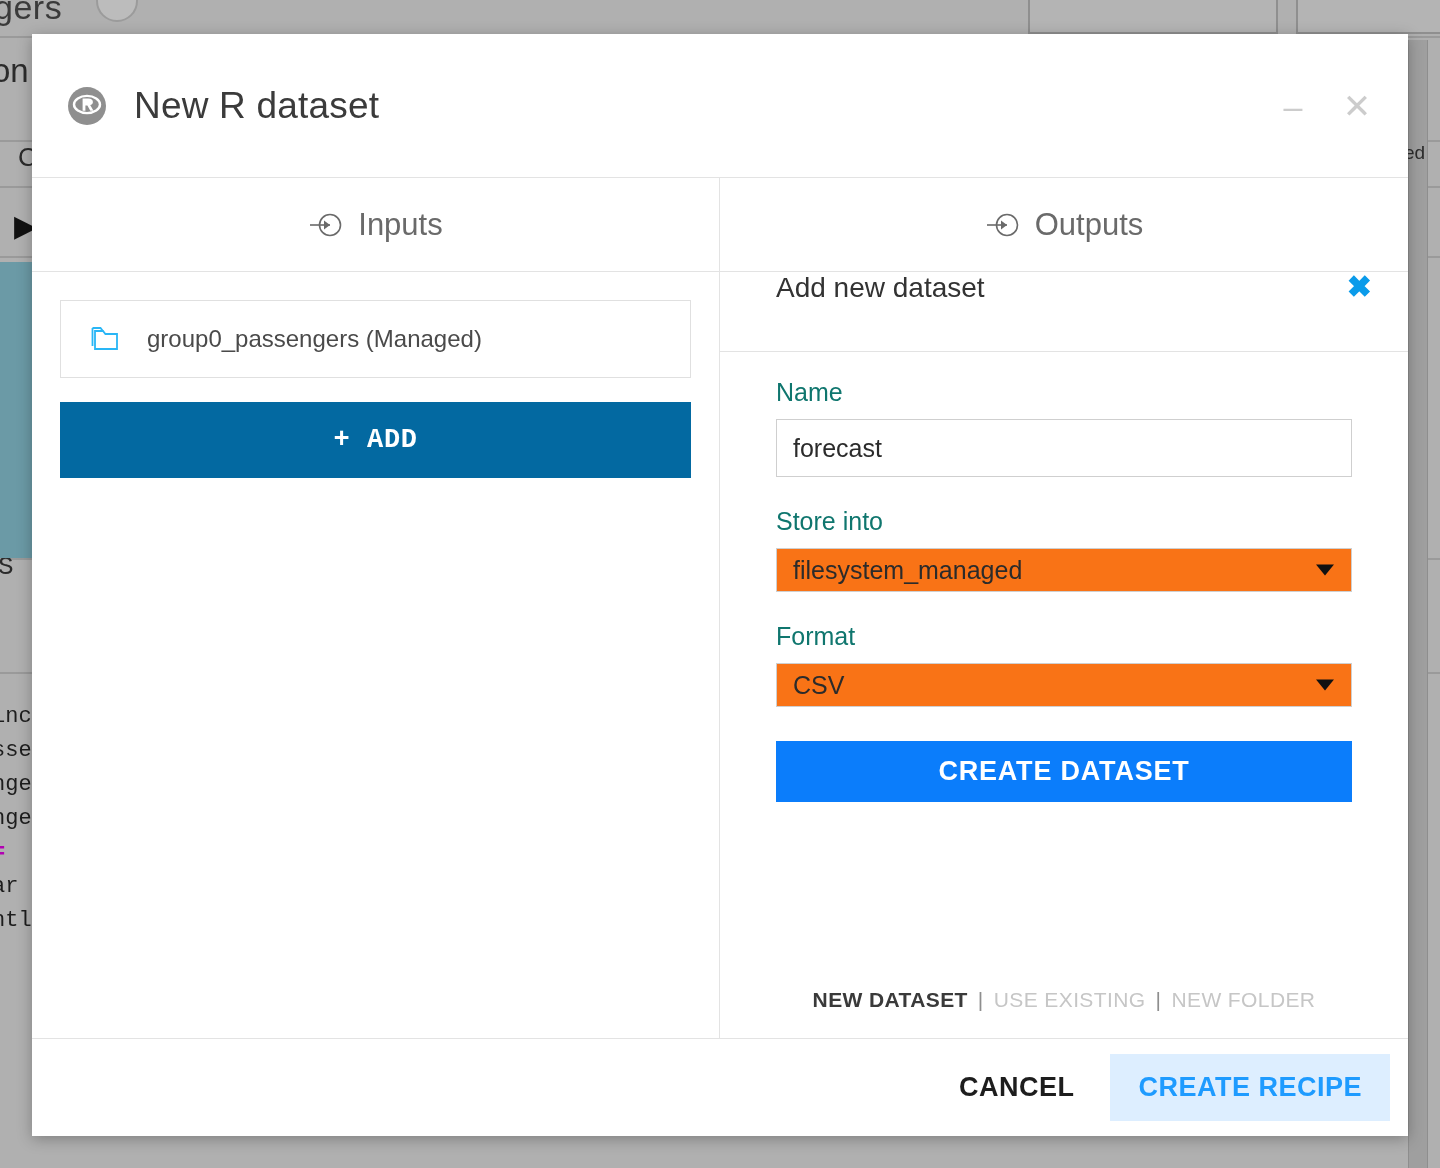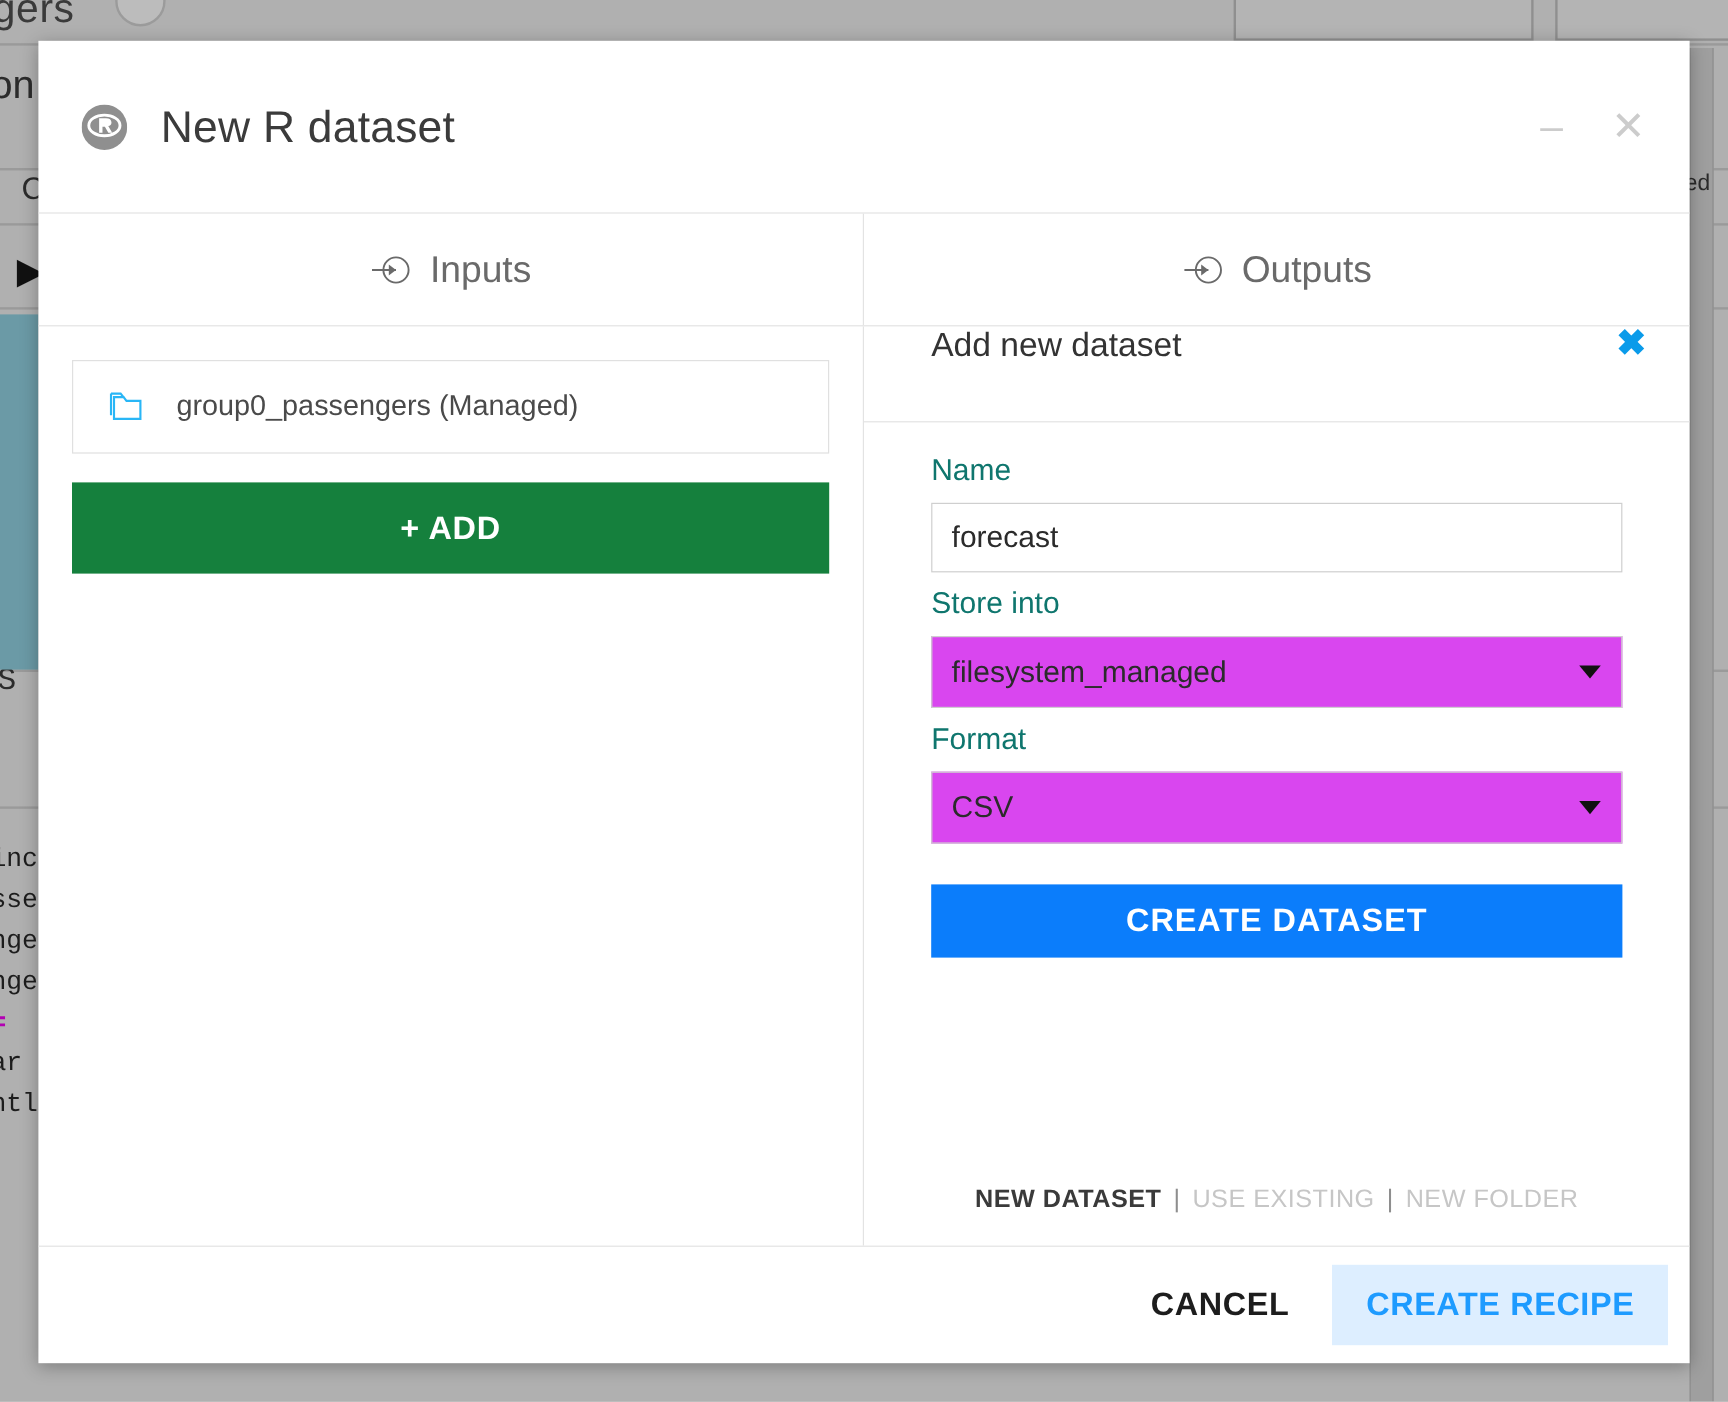--- a/index.html
+++ b/index.html
@@ -105,46 +105,46 @@
   .input-item {
     height: 78px; border: 1px solid #e0e0e0; background: #fff;
     display: flex; align-items: center; padding: 0 0 0 30px;
     cursor: pointer;
   }
   .folder-icon { width: 30px; height: 28px; flex: 0 0 30px; margin-right: 26px; }
   .input-item-label { font-size: 24px; color: #4a4a4a; }
 
   .add-btn {
     margin-top: 24px; height: 76px; width: 100%;
-    background: #15803d; color: #ffffff;
+    background: #0369a1; color: #ffffff;
     font-size: 27px; font-weight: bold; letter-spacing: .6px;
     display: flex; align-items: center; justify-content: center;
-    border: none; cursor: pointer; font-family: Liberation Sans, sans-serif;
+    border: none; cursor: pointer; font-family: Liberation Mono, monospace;
   }
 
   .out-header {
     height: 80px; flex: 0 0 80px;
     display: flex; padding: 0 36px 0 56px;
     border-bottom: 1px solid #e3e3e3;
   }
   .out-header-title { font-size: 28px; color: #333333; flex: 1 1 auto; }
   .out-close { font-size: 30px; color: #0a9bea; cursor: pointer; line-height: 1; font-weight: bold; }
 
   .out-form { flex: 1 1 auto; padding: 26px 56px 0 56px; display: flex; flex-direction: column; }
   .field-label { font-size: 25px; color: #0f766e; margin-bottom: 12px; }
-  .field-label.spaced { margin-top: 12px; }
+  .field-label.spaced { margin-top: 30px; }
   .text-input {
     height: 58px; border: 1px solid #cfcfcf; background: #fff;
     font-size: 25px; color: #2b2b2b; padding: 0 16px;
     font-family: "Liberation Sans", sans-serif; width: 100%;
     border-radius: 0; outline: none;
   }
   .select-wrap { position: relative; width: 100%; }
   .select-box {
-    height: 60px; border: 1px solid #cfcfcf; background: #d946ef;
+    height: 44px; border: 1px solid #cfcfcf; background: #f97316;
     font-size: 25px; color: #2b2b2b; display: flex; align-items: center;
     padding: 0 46px 0 16px; cursor: pointer;
   }
   .caret {
     position: absolute; right: 18px; top: 50%; transform: translateY(-50%);
     width: 0; height: 0; border-left: 9px solid transparent;
     border-right: 9px solid transparent; border-top: 11px solid #111111;
     pointer-events: none;
   }
   .create-dataset-btn {

